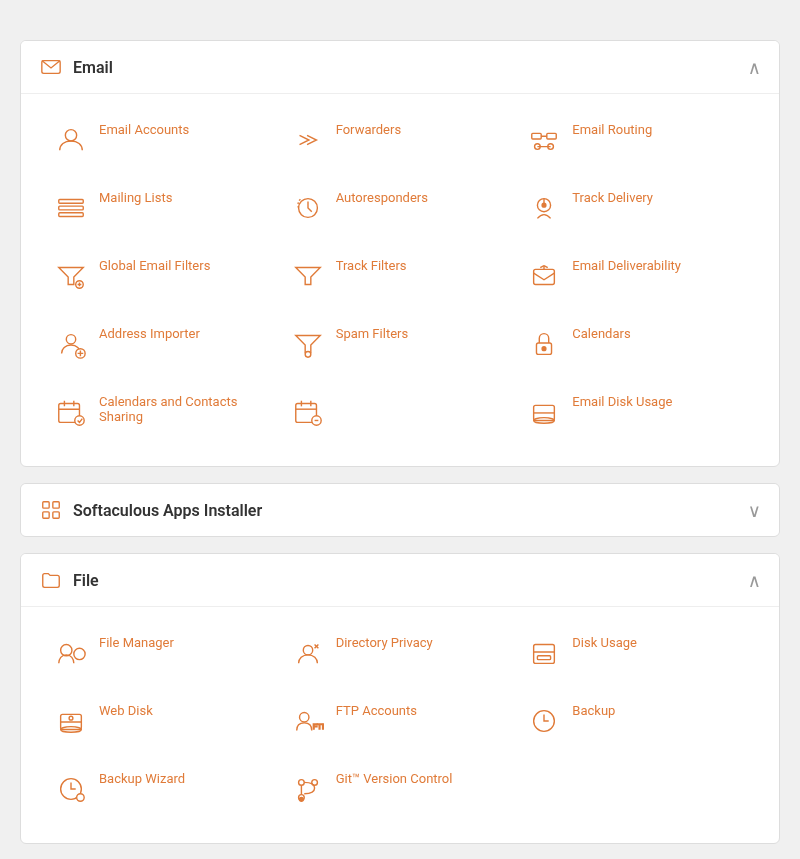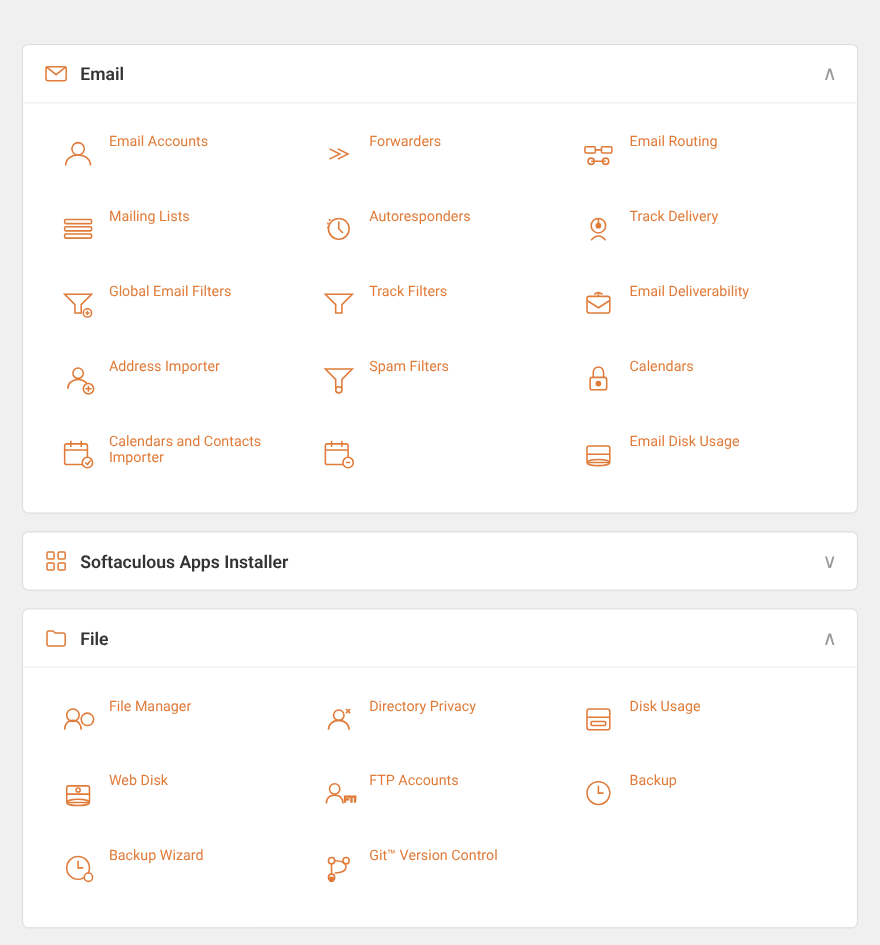--- a/index.html
+++ b/index.html
@@ -236,21 +236,21 @@
             <div class="tool-icon">
               <svg viewBox="0 0 34 34" fill="none" stroke="#e07b39" stroke-width="1.5">
                 <rect x="4" y="8" width="22" height="20" rx="2"></rect>
                 <line x1="4" y1="14" x2="26" y2="14"></line>
                 <line x1="10" y1="5" x2="10" y2="11"></line>
                 <line x1="20" y1="5" x2="20" y2="11"></line>
                 <circle cx="26" cy="26" r="5" fill="white" stroke="#e07b39"></circle>
                 <polyline points="24,26 26,28 29,24"></polyline>
               </svg>
             </div>
-            <span class="tool-label">Calendars and Contacts Importer</span>
+            <span class="tool-label">Calendars and Contacts Sharing</span>
           </div>
           <div class="tool-item">
             <div class="tool-icon">
               <svg viewBox="0 0 34 34" fill="none" stroke="#e07b39" stroke-width="1.5">
                 <rect x="4" y="8" width="22" height="20" rx="2"></rect>
                 <line x1="4" y1="14" x2="26" y2="14"></line>
                 <line x1="10" y1="5" x2="10" y2="11"></line>
                 <line x1="20" y1="5" x2="20" y2="11"></line>
                 <circle cx="26" cy="26" r="5" fill="white" stroke="#e07b39"></circle>
                 <line x1="24" y1="26" x2="28" y2="26"></line>

